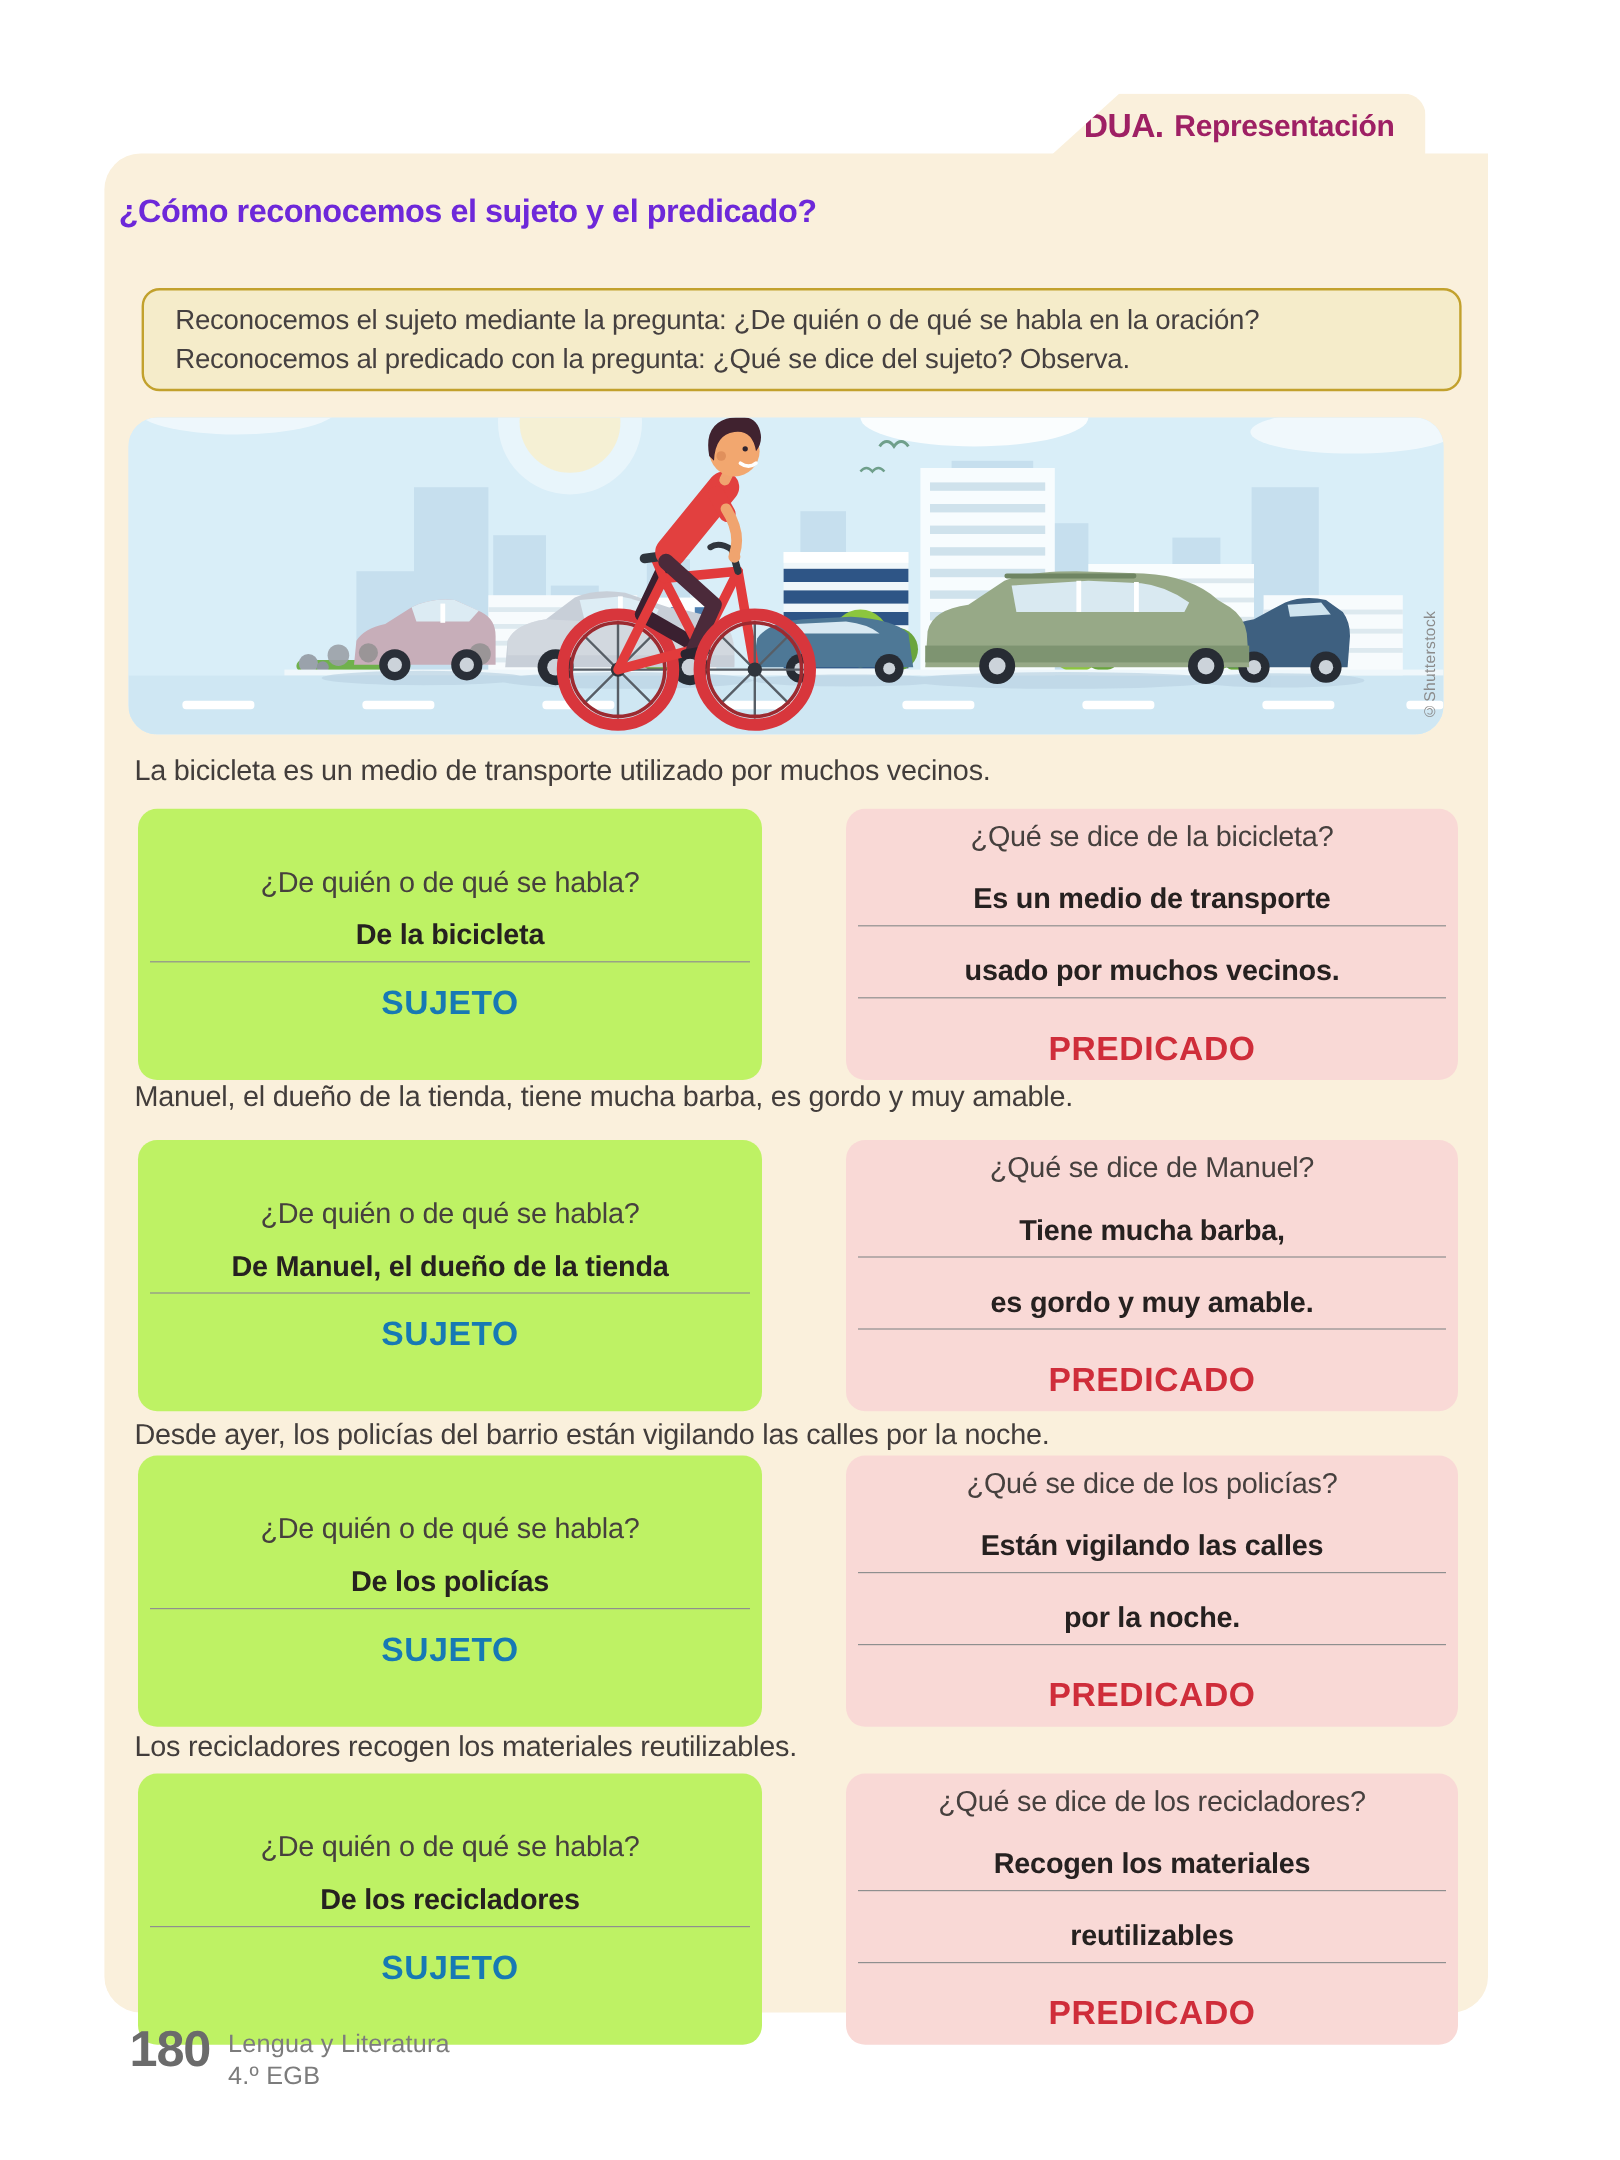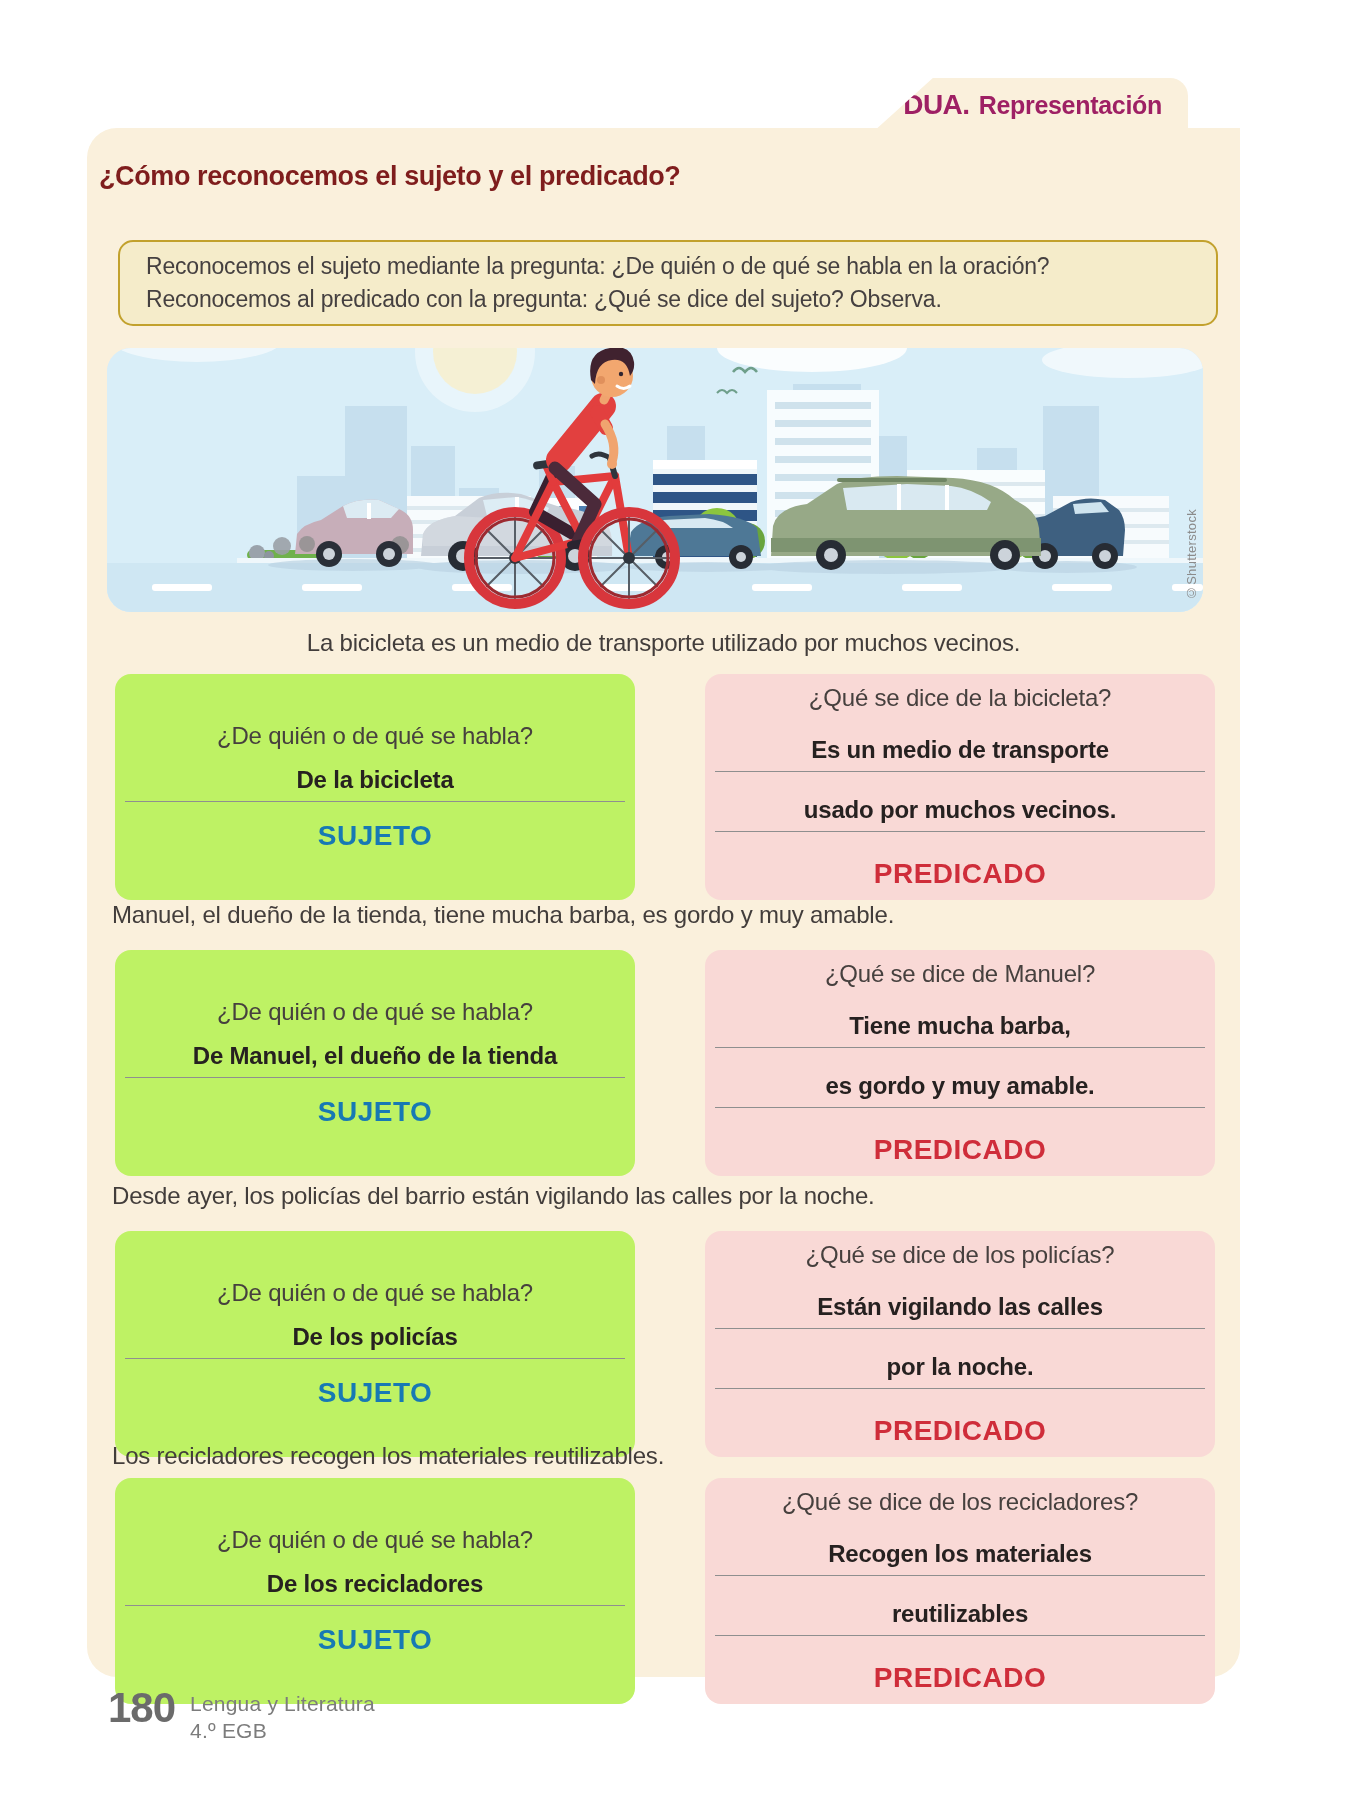--- a/index.html
+++ b/index.html
@@ -17,21 +17,21 @@
   .dua-prefix{color:#9e2064;font-weight:bold;font-size:28px;letter-spacing:-0.5px;}
   .dua-label{color:#9e2064;font-weight:bold;font-size:25px;letter-spacing:-0.3px;}
 
   
   .panel{
     position:absolute;left:87px;top:128px;width:1153px;height:1549px;
     background:#faf0dc;border-radius:30px;border-top-right-radius:0;
   }
   .page-title{
     position:absolute;left:12px;top:33px;margin:0;
-    font-size:27px;font-weight:bold;color:#7f1d1d;letter-spacing:-0.4px;
+    font-size:27px;font-weight:bold;color:#6d28d9;letter-spacing:-0.4px;
   }
   .intro-box{
     position:absolute;left:31px;top:112px;width:1100px;height:86px;box-sizing:border-box;
     background:#f5ecca;border:2px solid #c2a12d;border-radius:15px;
     display:flex;flex-direction:column;justify-content:space-evenly;
     padding:4px 26px;
   }
   .intro-box p{margin:0;font-size:23px;color:#454040;letter-spacing:-0.2px;}
 
   
@@ -42,23 +42,23 @@
   .credit{
     position:absolute;right:4px;bottom:12px;
     writing-mode:vertical-rl;transform:rotate(180deg);
     font-size:13px;color:#8b8b8b;letter-spacing:0.3px;
   }
 
   
   .example{position:absolute;left:25px;width:1103px;}
   .ex0{top:500px;} .ex1{top:772px;} .ex2{top:1053px;} .ex3{top:1313px;}
   .sentence{margin:0;font-size:24px;line-height:30px;color:#423d3b;letter-spacing:-0.2px;}
-  .ex0 .sentence{margin-bottom:16px;text-align:center;}
+  .ex0 .sentence{margin-bottom:16px;}
   .ex1 .sentence{margin-bottom:20px;}
-  .ex2 .sentence{margin-bottom:20px;}
+  .ex2 .sentence{margin-bottom:2px;}
   .ex3 .sentence{margin-bottom:7px;}
   .row{display:flex;justify-content:space-between;padding-left:3px;}
   .box{
     box-sizing:border-box;min-height:194px;border-radius:16px;
     display:flex;flex-direction:column;align-items:center;justify-content:center;
   }
   .box-subject{width:520px;background:#bef264;gap:16px;}
   .box-predicate{width:510px;background:#f9d9d6;gap:24px;padding:10px 0;}
   .q{margin:0;font-size:24px;color:#46403e;letter-spacing:-0.2px;}
   .answer{

